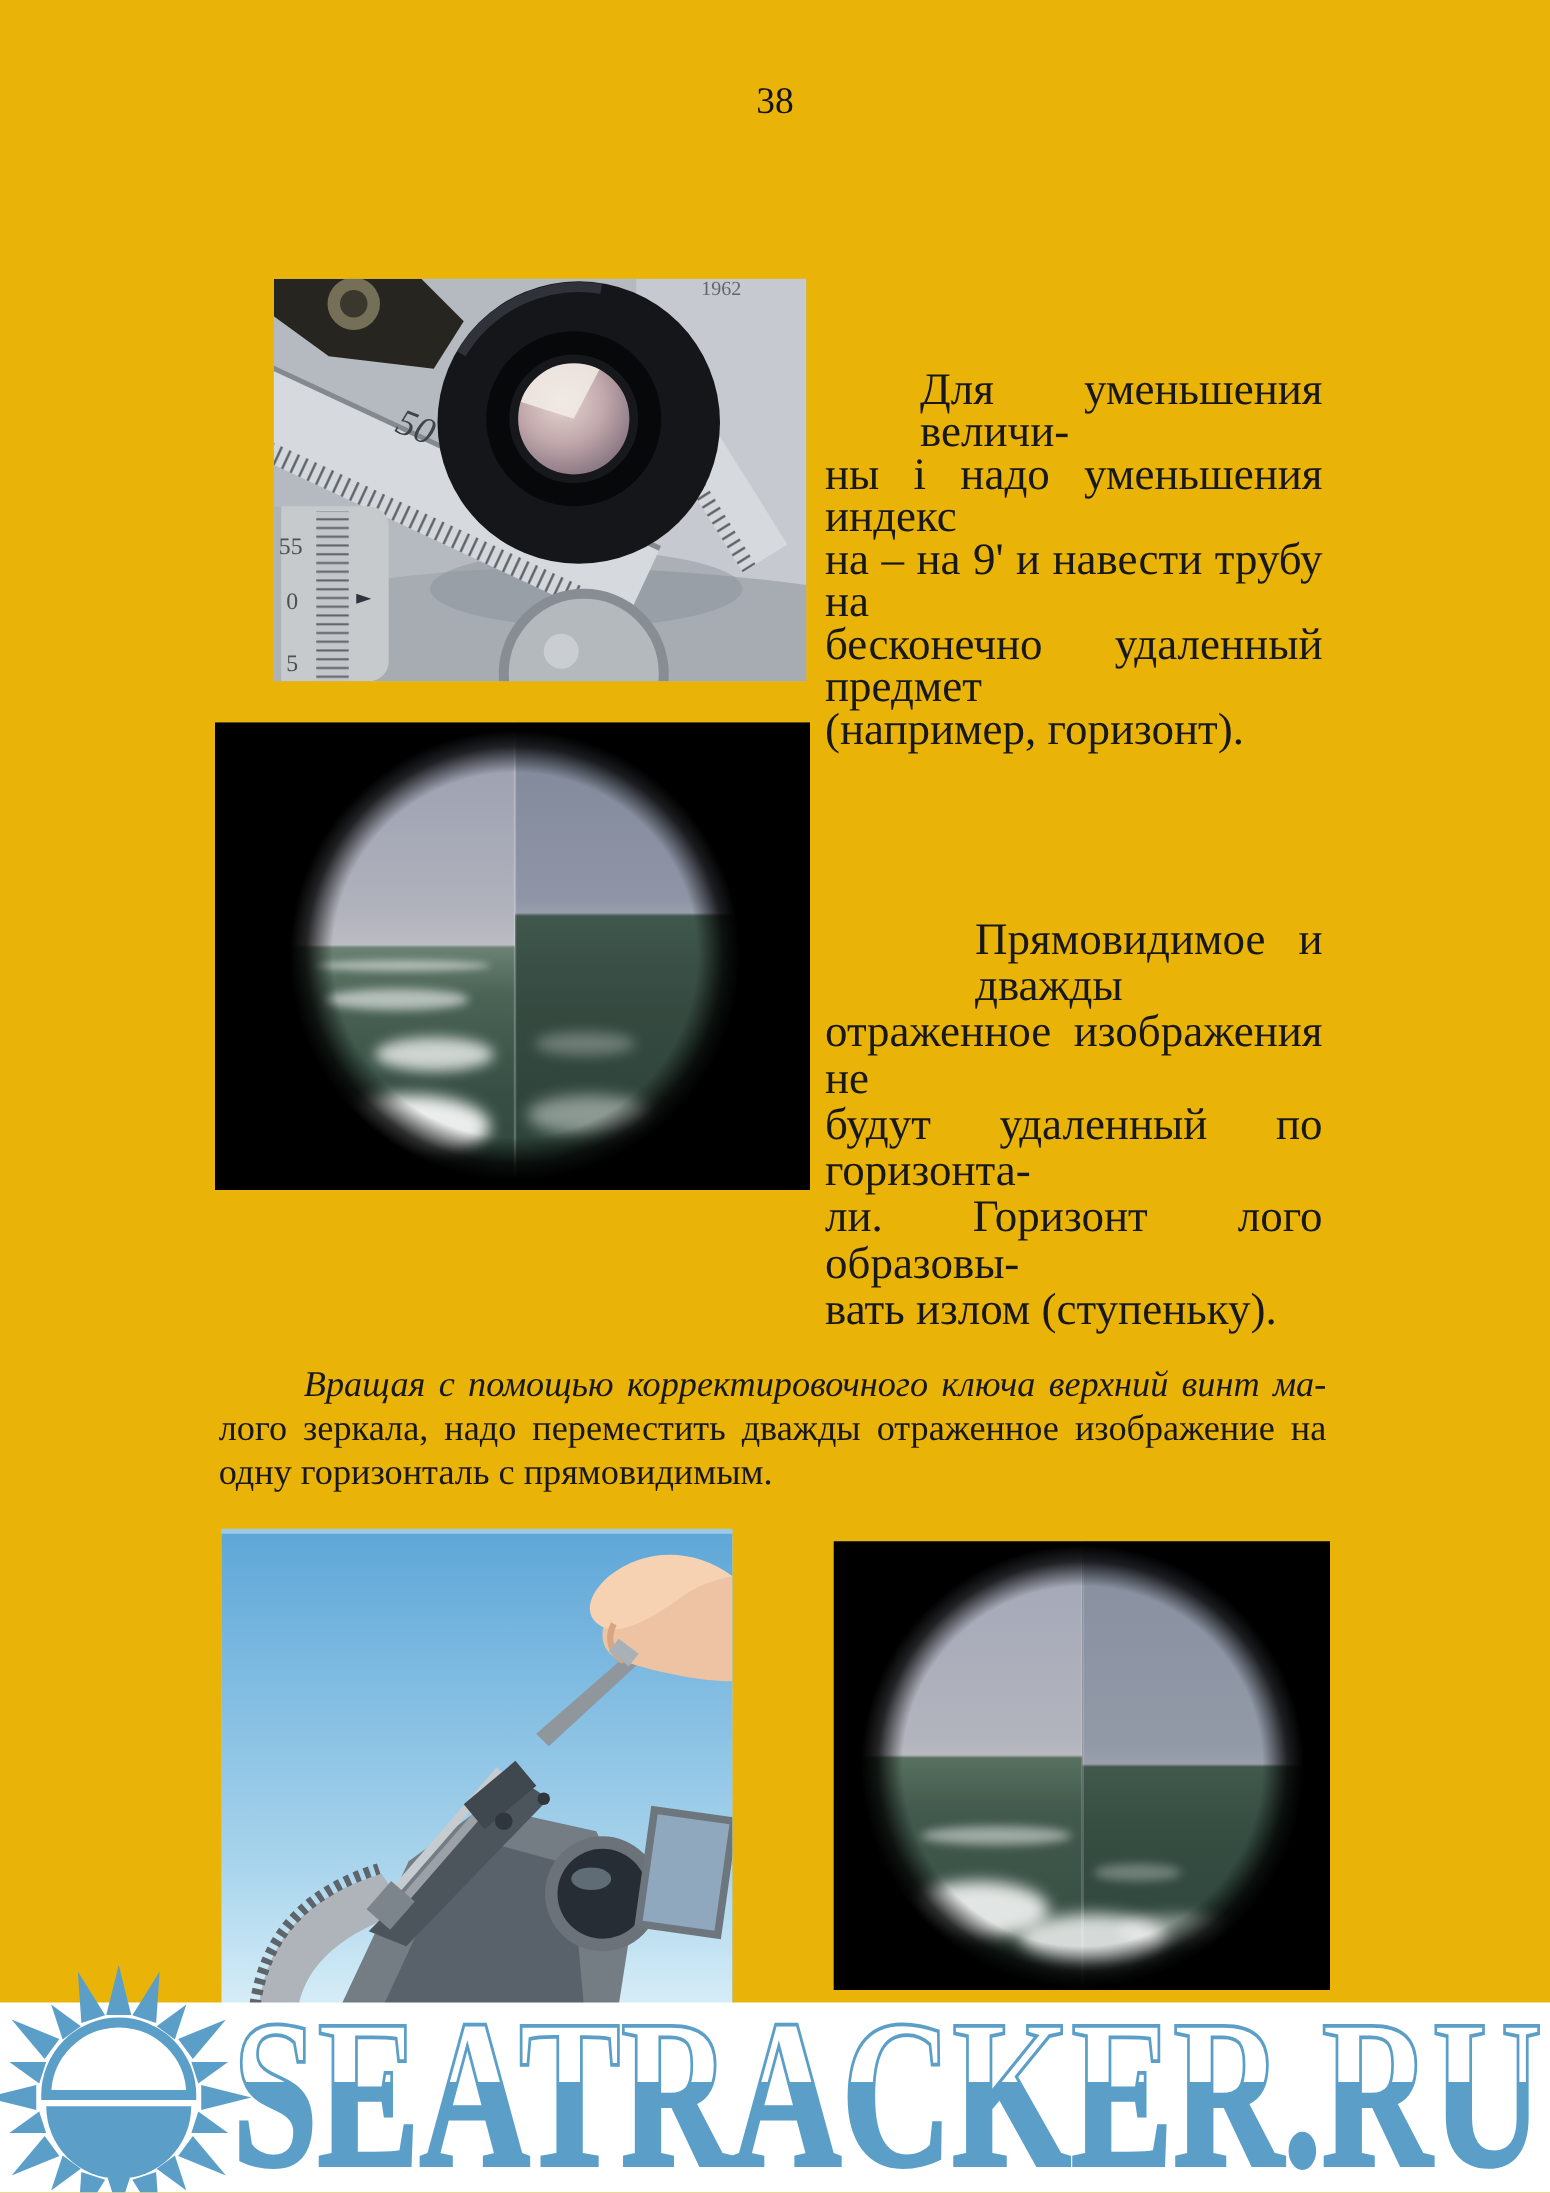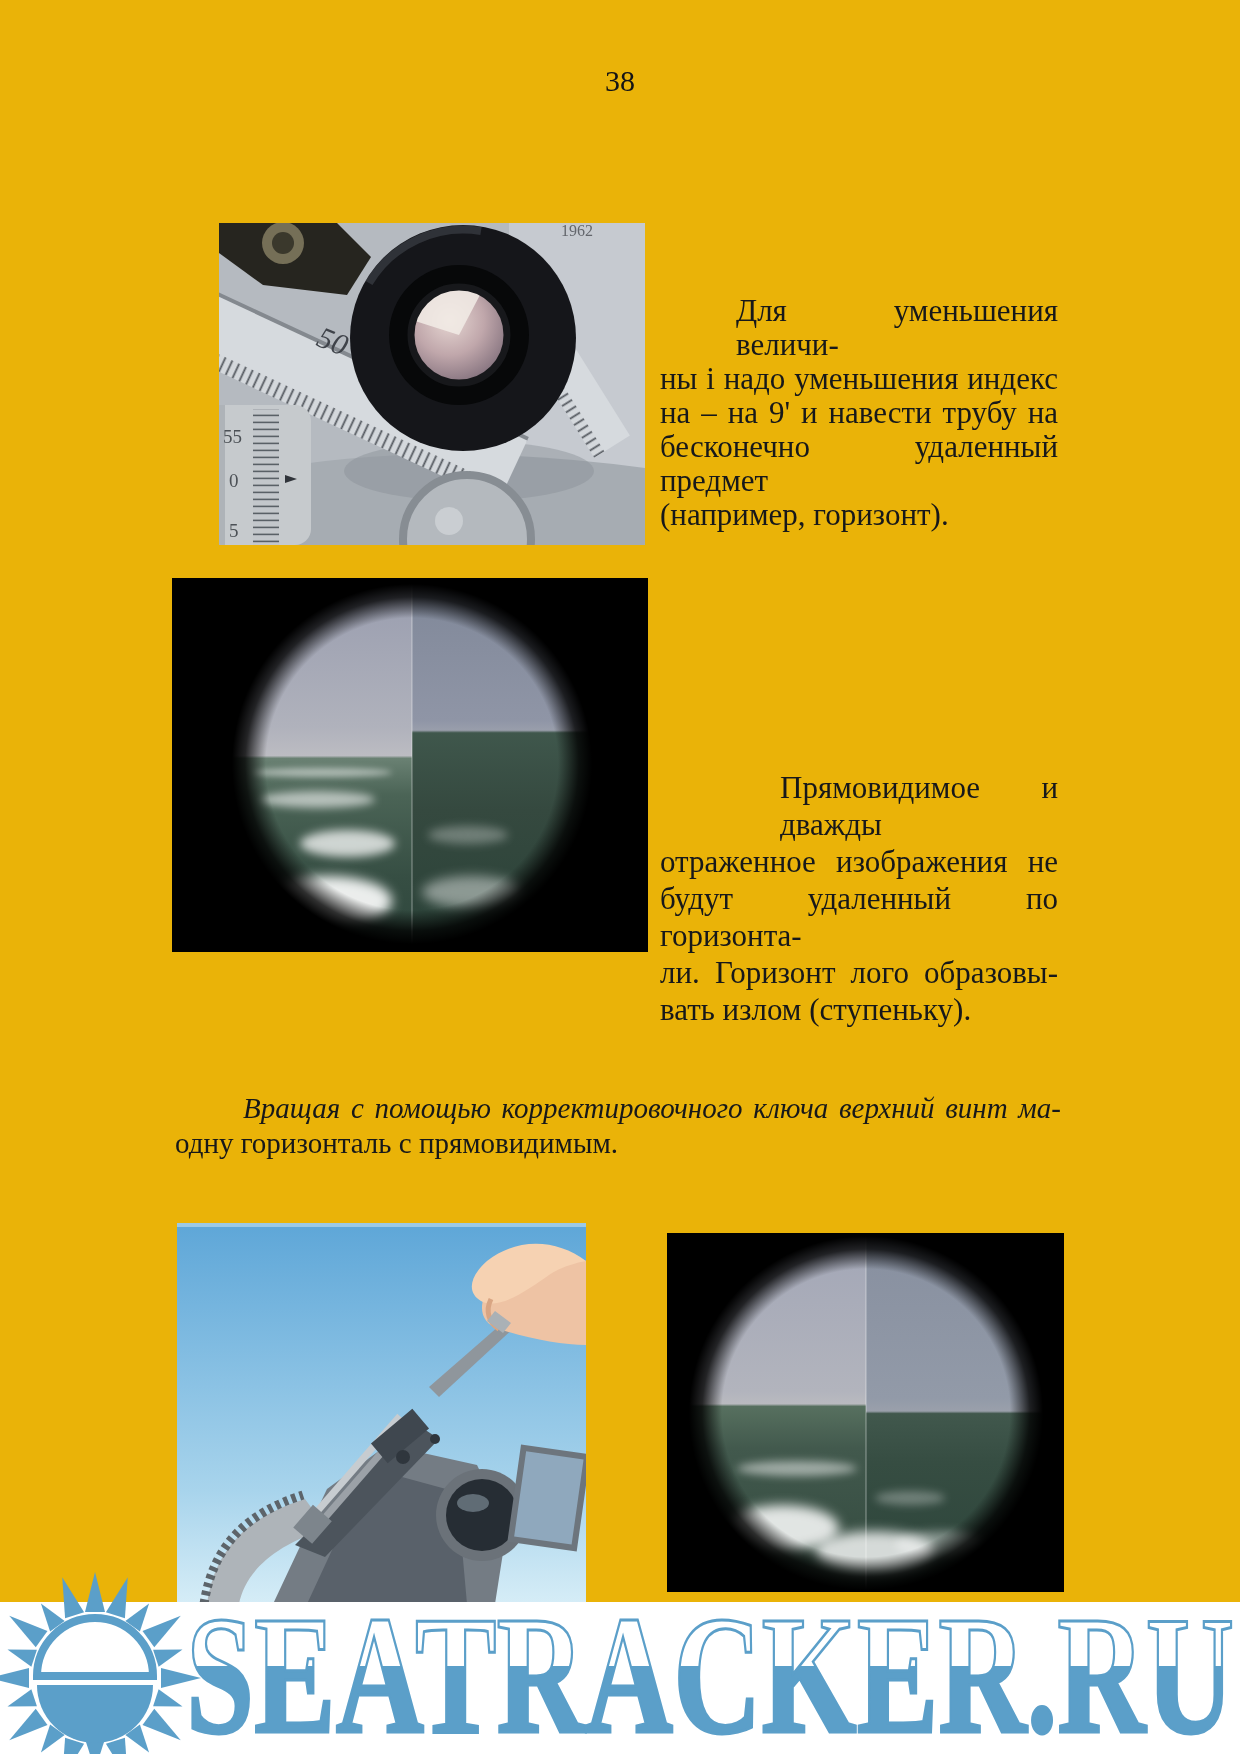--- a/index.html
+++ b/index.html
@@ -34,27 +34,27 @@
     background:radial-gradient(circle at 240px 186px, rgba(0,0,0,0) 146px, rgba(0,0,0,0.8) 167px, #000 180px);}
   #photo-aligned .half.left {left:0; width:199px;
     background:linear-gradient(180deg,#a2a6b6 0%,#b2b4bd 44%,#b9babf 47.6%,#57705f 48.3%,#42594d 60%,#31483d 100%);}
   #photo-aligned .half.right{left:199px; width:198px;
     background:linear-gradient(180deg,#878f9f 0%,#929aa8 46%,#9aa0ab 49.6%,#41584d 50.3%,#364d42 64%,#2c443a 100%);}
   #photo-aligned .seam{left:198px;}
   #photo-aligned .vignette{
     background:radial-gradient(circle at 199px 180px, rgba(0,0,0,0) 144px, rgba(0,0,0,0.8) 164px, #000 177px);}
 
   
-  .para{position:absolute; font-size:31px;}
+  .para{position:absolute; font-size:36px;}
   .para .line{text-align:justify; text-align-last:justify; white-space:normal;}
   .para .line.last{text-align-last:left;}
   #para-reduce-i {left:660px; top:294px;  width:398px; line-height:34px;}
   #para-reduce-i  .line:first-child{padding-left:76px;}
   #para-split    {left:660px; top:733px;  width:398px; line-height:37px;}
-  #para-split     .line:first-child{padding-left:120px;margin-top:36px;}
+  #para-split     .line:first-child{padding-left:120px;}
   #para-rotate   {left:175px; top:1091px; width:886px; line-height:35px; font-size:29px;}
   #para-rotate    .line:first-child{padding-left:68px;font-style:italic;}
 
   
   .wm-band{position:absolute; left:0; top:1602px; width:1240px; height:152px; background:#ffffff;}
   .wm-sun{position:absolute; left:-15px; top:1568px; width:220px; height:220px;}
   .wm-text{position:absolute; left:186px; top:1604px; width:1056px; height:155px;}
 </style>
 </head>
 <body>
@@ -148,20 +148,21 @@
   <div class="para" id="para-split">
       <div class="line">Прямовидимое и дважды</div>
       <div class="line">отраженное изображения не</div>
       <div class="line">будут удаленный по горизонта-</div>
       <div class="line">ли. Горизонт лого образовы-</div>
       <div class="line last">вать излом (ступеньку).</div>
     </div>
 
   <div class="para" id="para-rotate">
       <div class="line">Вращая с помощью корректировочного ключа верхний винт ма-</div>
+      <div class="line">лого зеркала, надо переместить дважды отраженное изображение на</div>
       <div class="line last">одну горизонталь с прямовидимым.</div>
     </div>
 
   <div class="photo" id="photo-adjustment">
     <svg viewBox="0 0 409 377">
       <defs>
         <linearGradient id="sky3" x1="0" y1="0" x2="0" y2="1">
           <stop offset="0" stop-color="#5fa7d8"></stop>
           <stop offset="0.7" stop-color="#a8d4ec"></stop>
           <stop offset="1" stop-color="#d6edf7"></stop>

